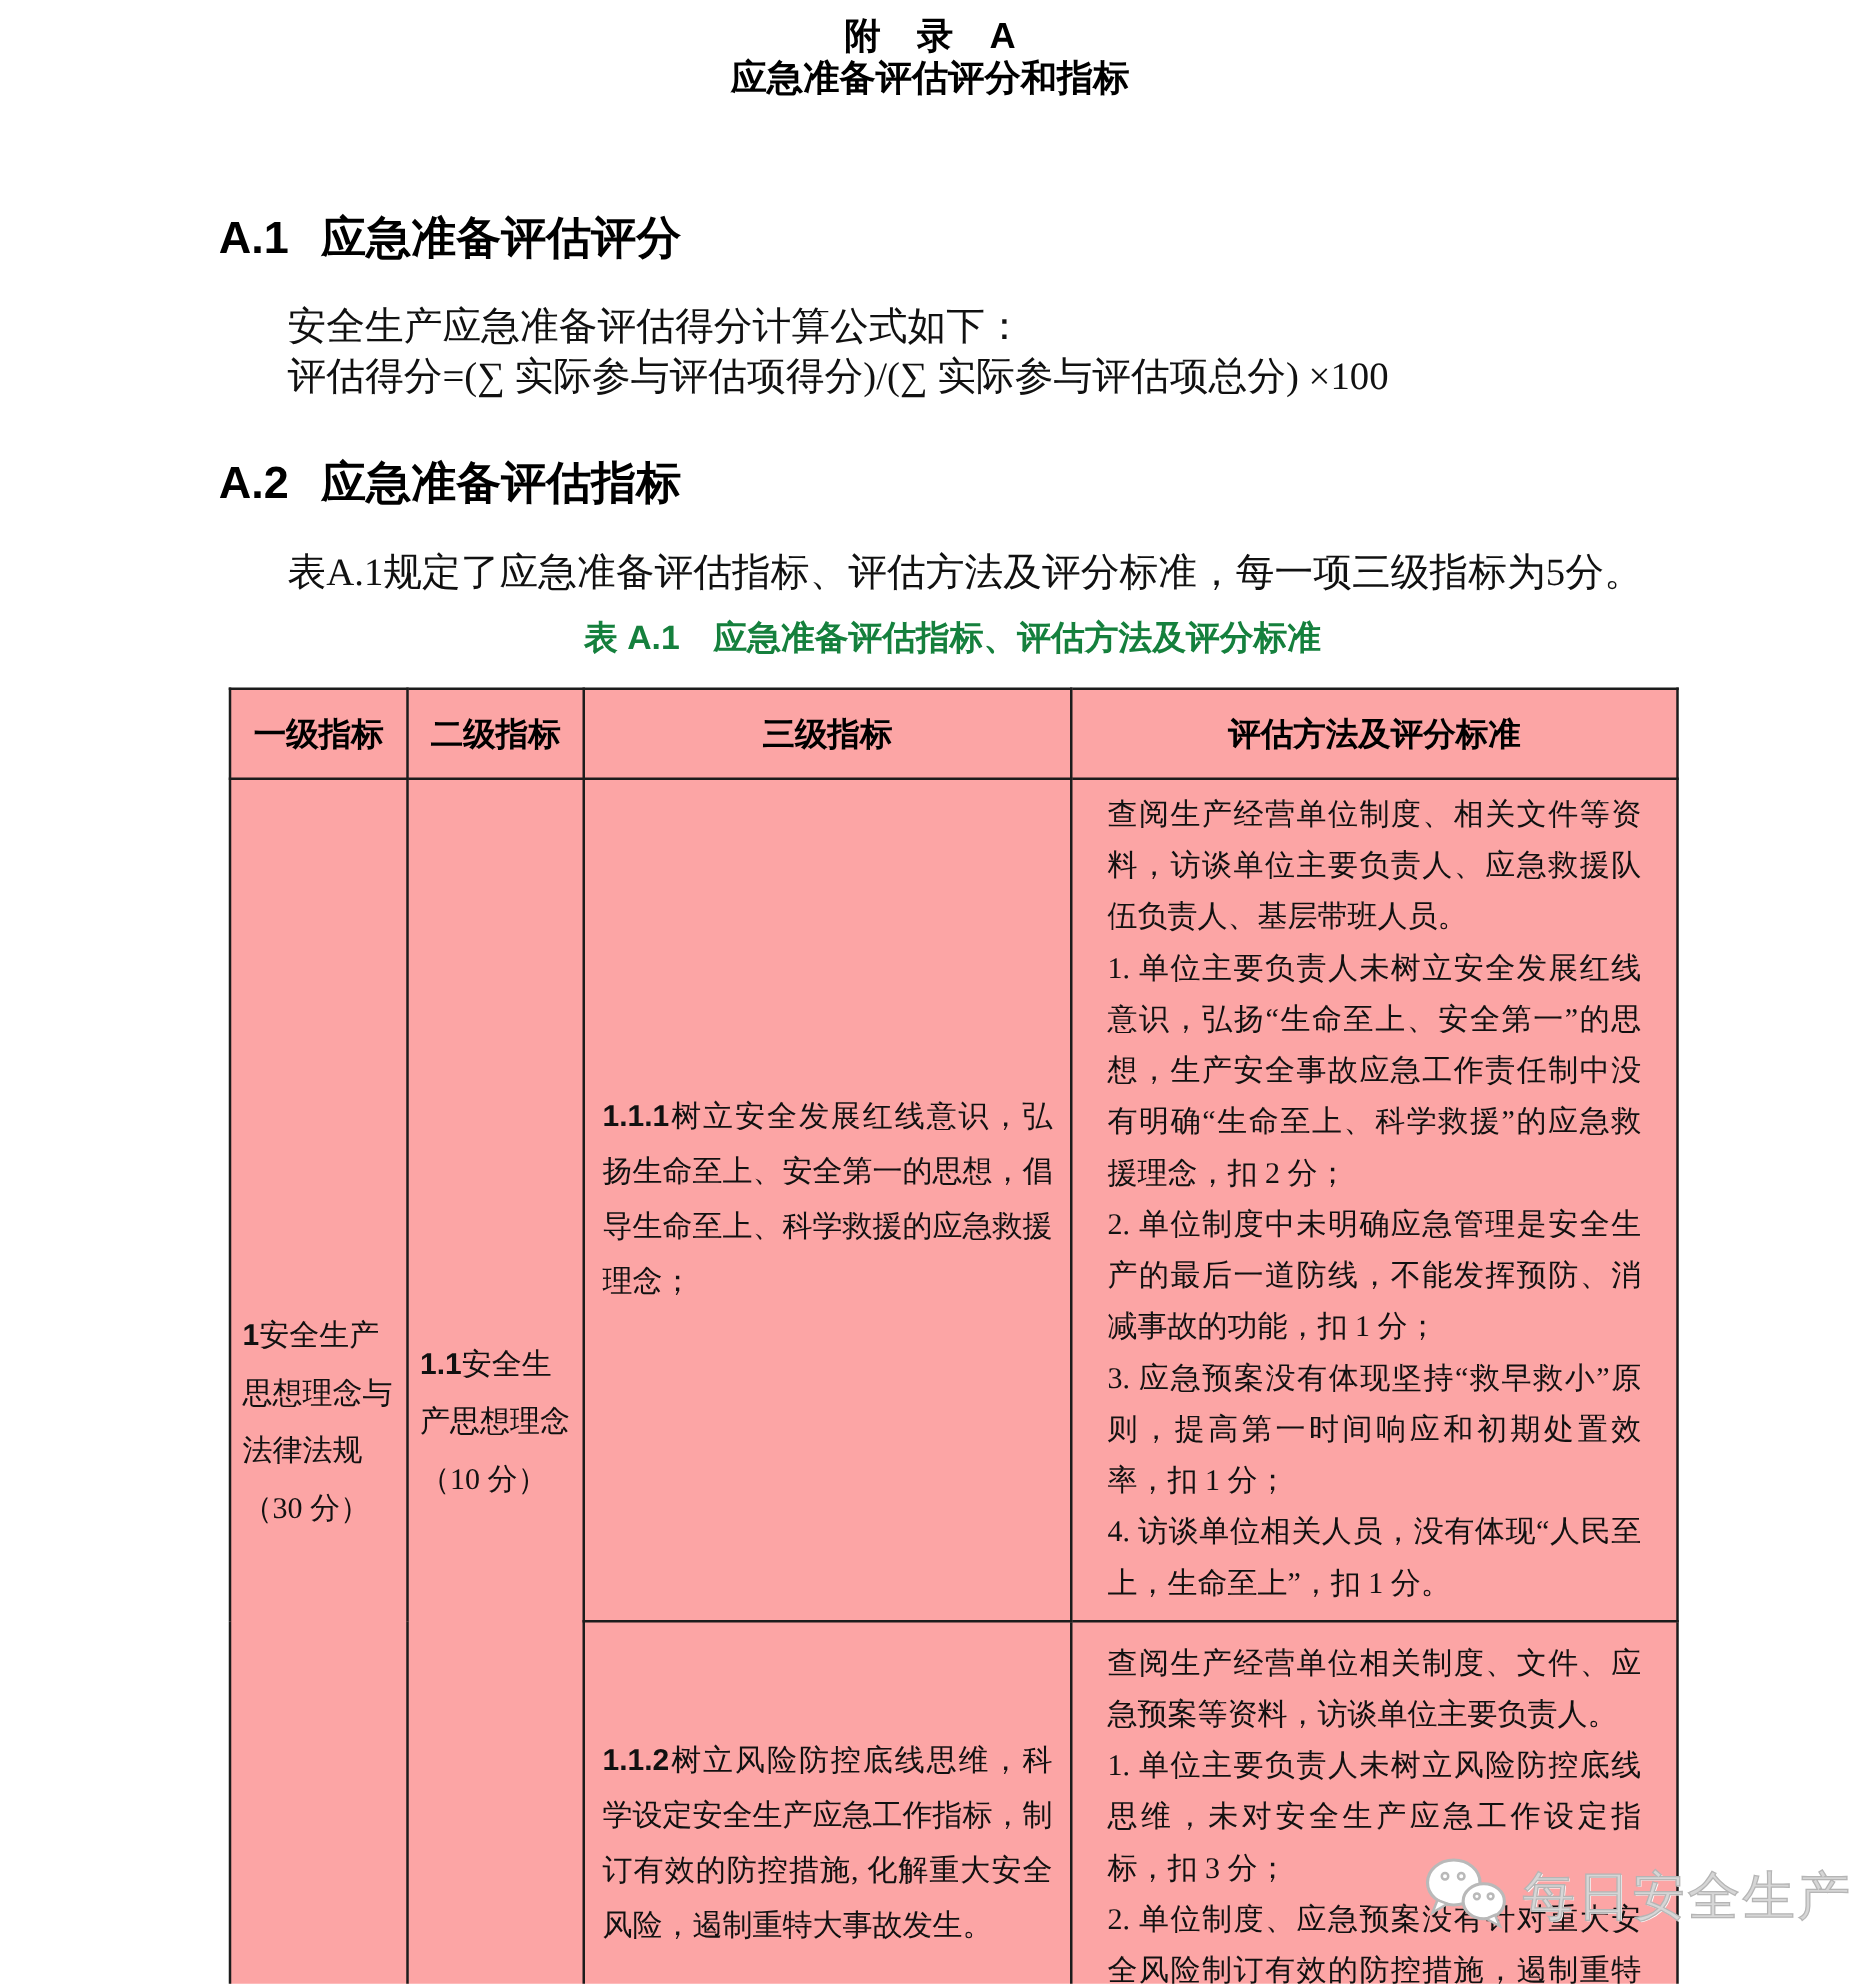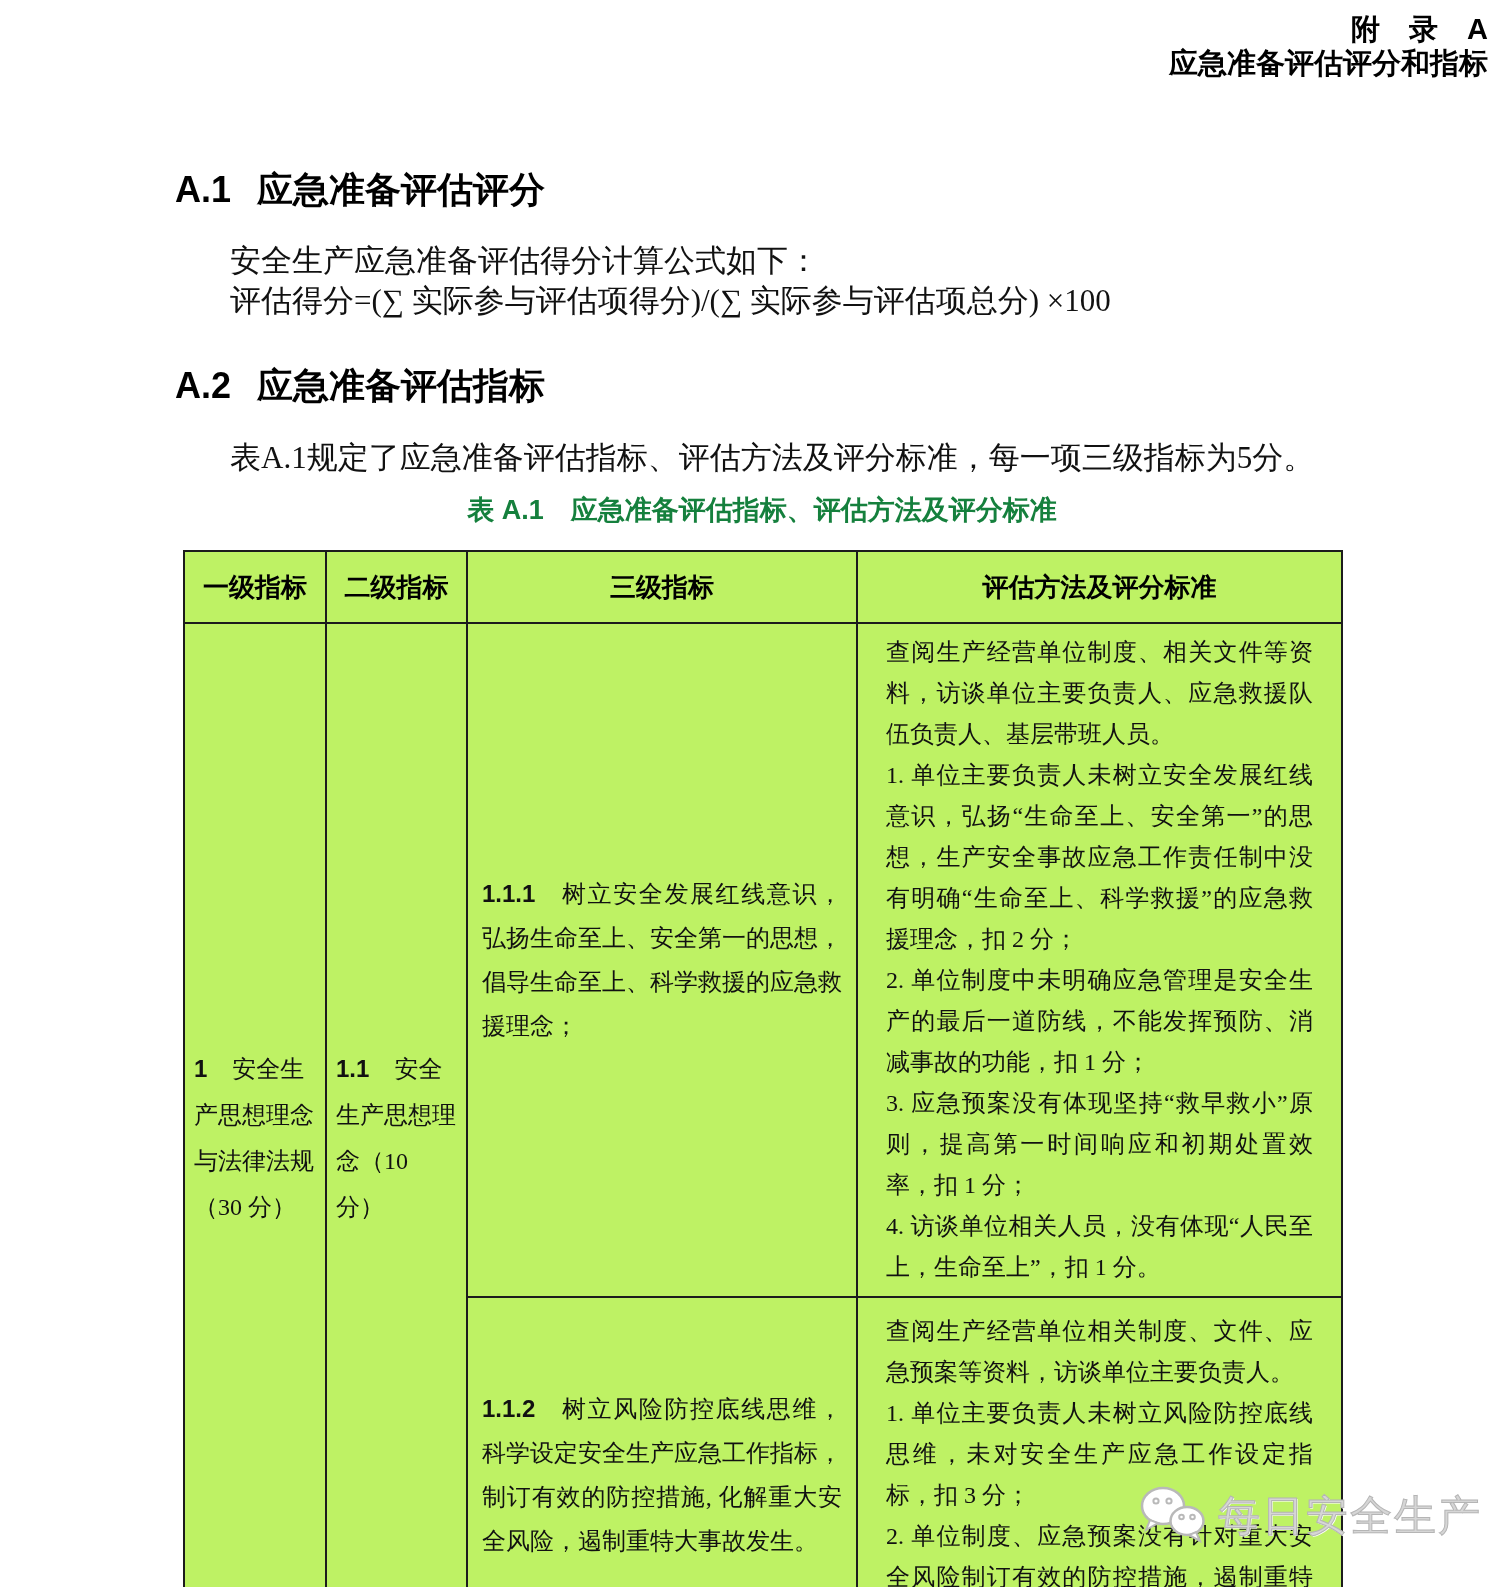--- a/index.html
+++ b/index.html
@@ -11,21 +11,21 @@
     font-family: "Liberation Serif", "DejaVu Serif", serif;
     color: #111;
     overflow: hidden;
   }
 
   
   .title-block {
     position: absolute;
     top: 12px; left: 0;
     width: 100%;
-    text-align: right;
+    text-align: center;
     font-family: "Liberation Sans", "DejaVu Sans", sans-serif;
     font-weight: bold;
     font-size: 29px;
     line-height: 34px;
     color: #000;
   }
   .section-heading {
     position: absolute;
     left: 175px;
     font-family: "Liberation Sans", "DejaVu Sans", sans-serif;
@@ -57,21 +57,21 @@
   
   table.indicators {
     position: absolute;
     top: 550px; left: 183px;
     width: 1158px;
     border-collapse: collapse;
     table-layout: fixed;
   }
   table.indicators td, table.indicators th {
     border: 2px solid #1c1c1c;
-    background: #bef264;
+    background: #fca5a5;
     vertical-align: middle;
   }
   tr.head-row th {
     height: 72px;
     font-family: "Liberation Sans", "DejaVu Sans", sans-serif;
     font-weight: bold;
     font-size: 26px;
     text-align: center;
     color: #000;
   }
@@ -95,21 +95,21 @@
     font-size: 24px;
     line-height: 41px;
   }
   td.method-cell p {
     margin: 0;
     text-align: justify;
   }
   .num {
     font-family: "Liberation Sans", "DejaVu Sans", sans-serif;
     font-weight: bold;
-    margin-right: 25px;
+    margin-right: 0;
   }
 
   
   .watermark {
     position: absolute;
     left: 1138px; top: 1484px;
     display: flex;
     align-items: center;
     gap: 8px;
     pointer-events: none;

